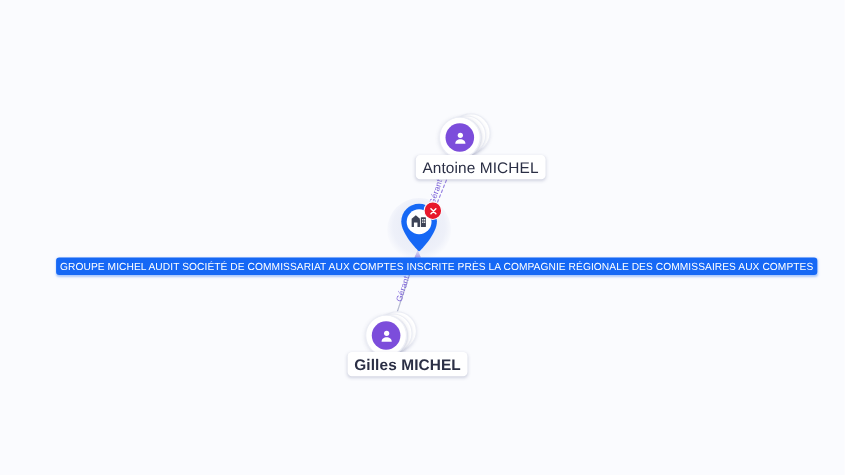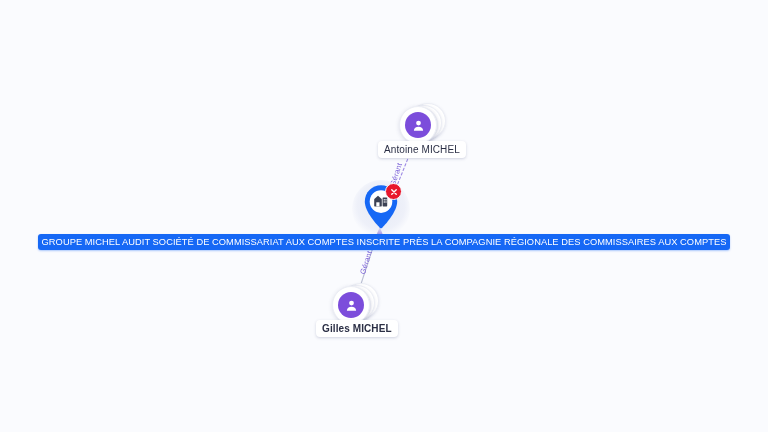--- a/index.html
+++ b/index.html
@@ -90,21 +90,21 @@
 
   #person-antoine { left: 400px; top: 103px; }
   #person-gilles  { left: 333px; top: 283px; }
 
   
   .name-pill {
     position: absolute;
     background: #ffffff;
     border-radius: 4px;
     padding: 2.5px 6px 3.5px 6px;
-    font-size: 10px;
+    font-size: 14px;
     color: #2b2f45;
     white-space: nowrap;
     box-shadow: 0 1px 3px rgba(60,70,120,.22);
     letter-spacing: .1px;
   }
   #label-antoine { left: 378px; top: 141px; }
   #label-gilles  { left: 316px; top: 320px; font-weight: bold; }
 
   
   #company-node {
@@ -141,21 +141,21 @@
     border: 1.5px solid #fafbfe;
     display: flex;
     align-items: center;
     justify-content: center;
   }
   #company-badge svg { display: block; }
 
   
   #company-name-bar {
     position: absolute;
-    left: 38px;
+    left: 51px;
     top: 234px;
     width: 692px;
     height: 16px;
     background: #1668f5;
     border-radius: 3px;
     display: flex;
     align-items: center;
     justify-content: center;
     color: #ffffff;
     font-size: 9.3px;

